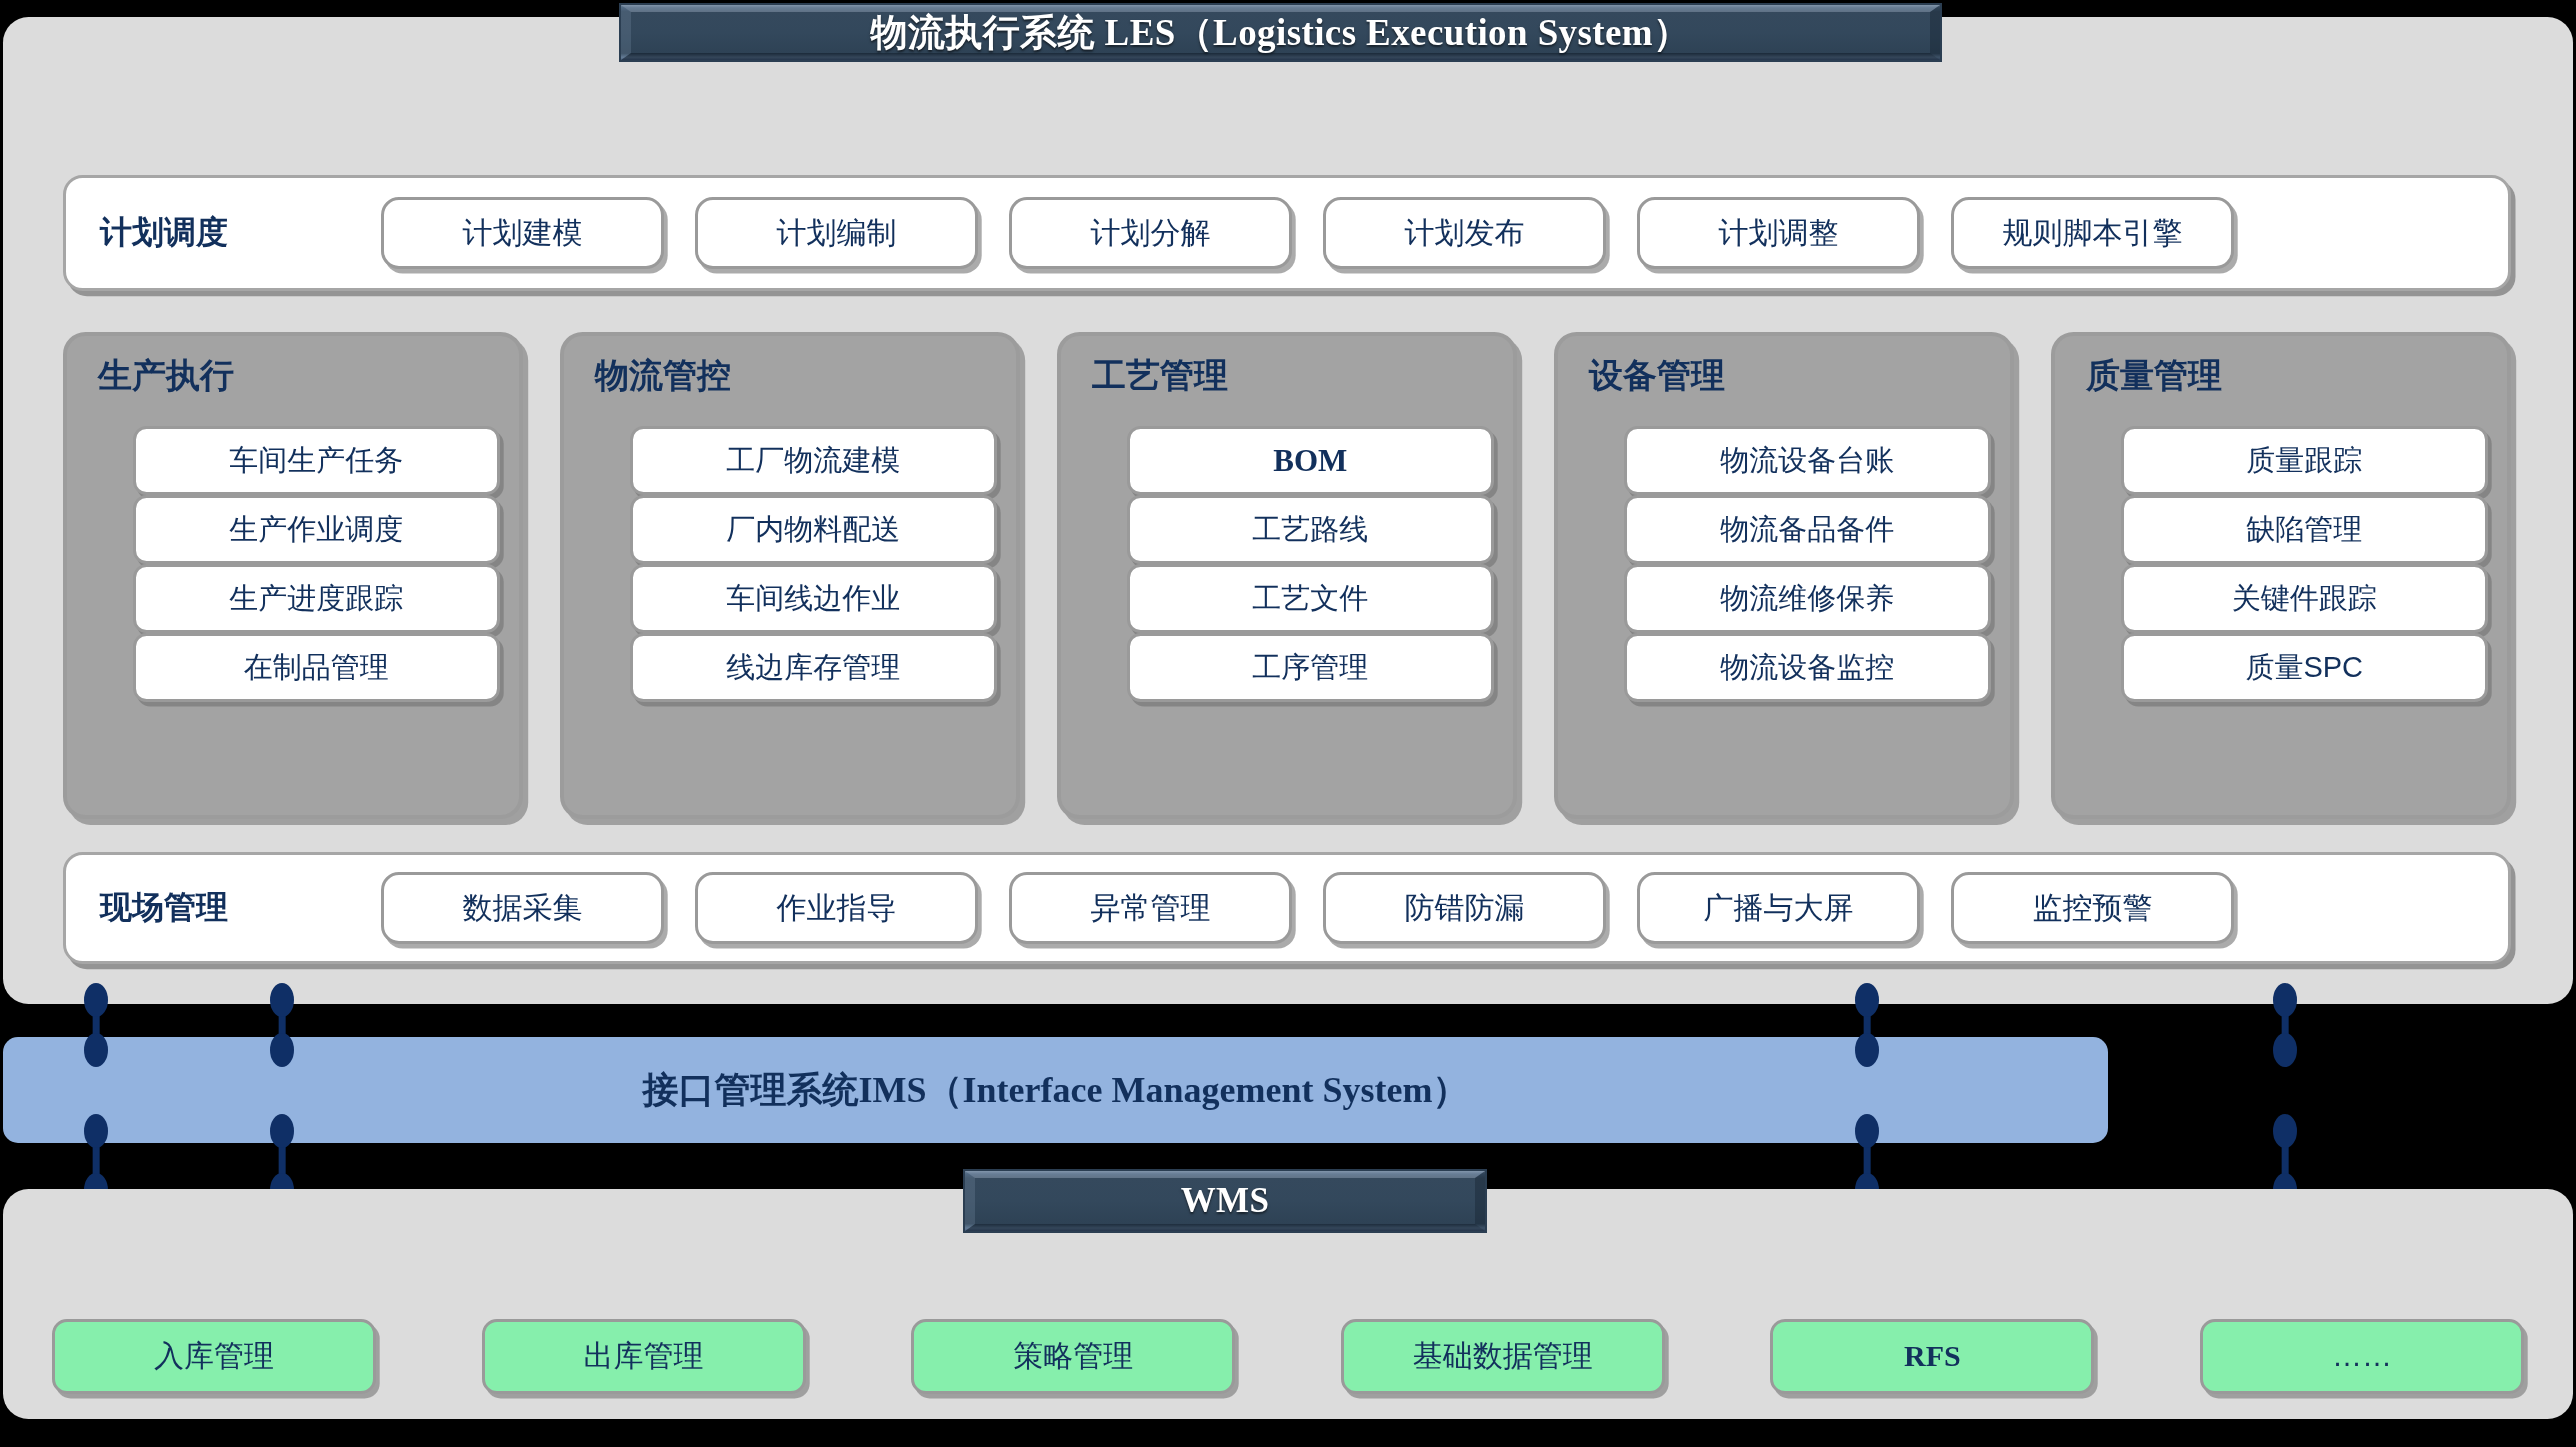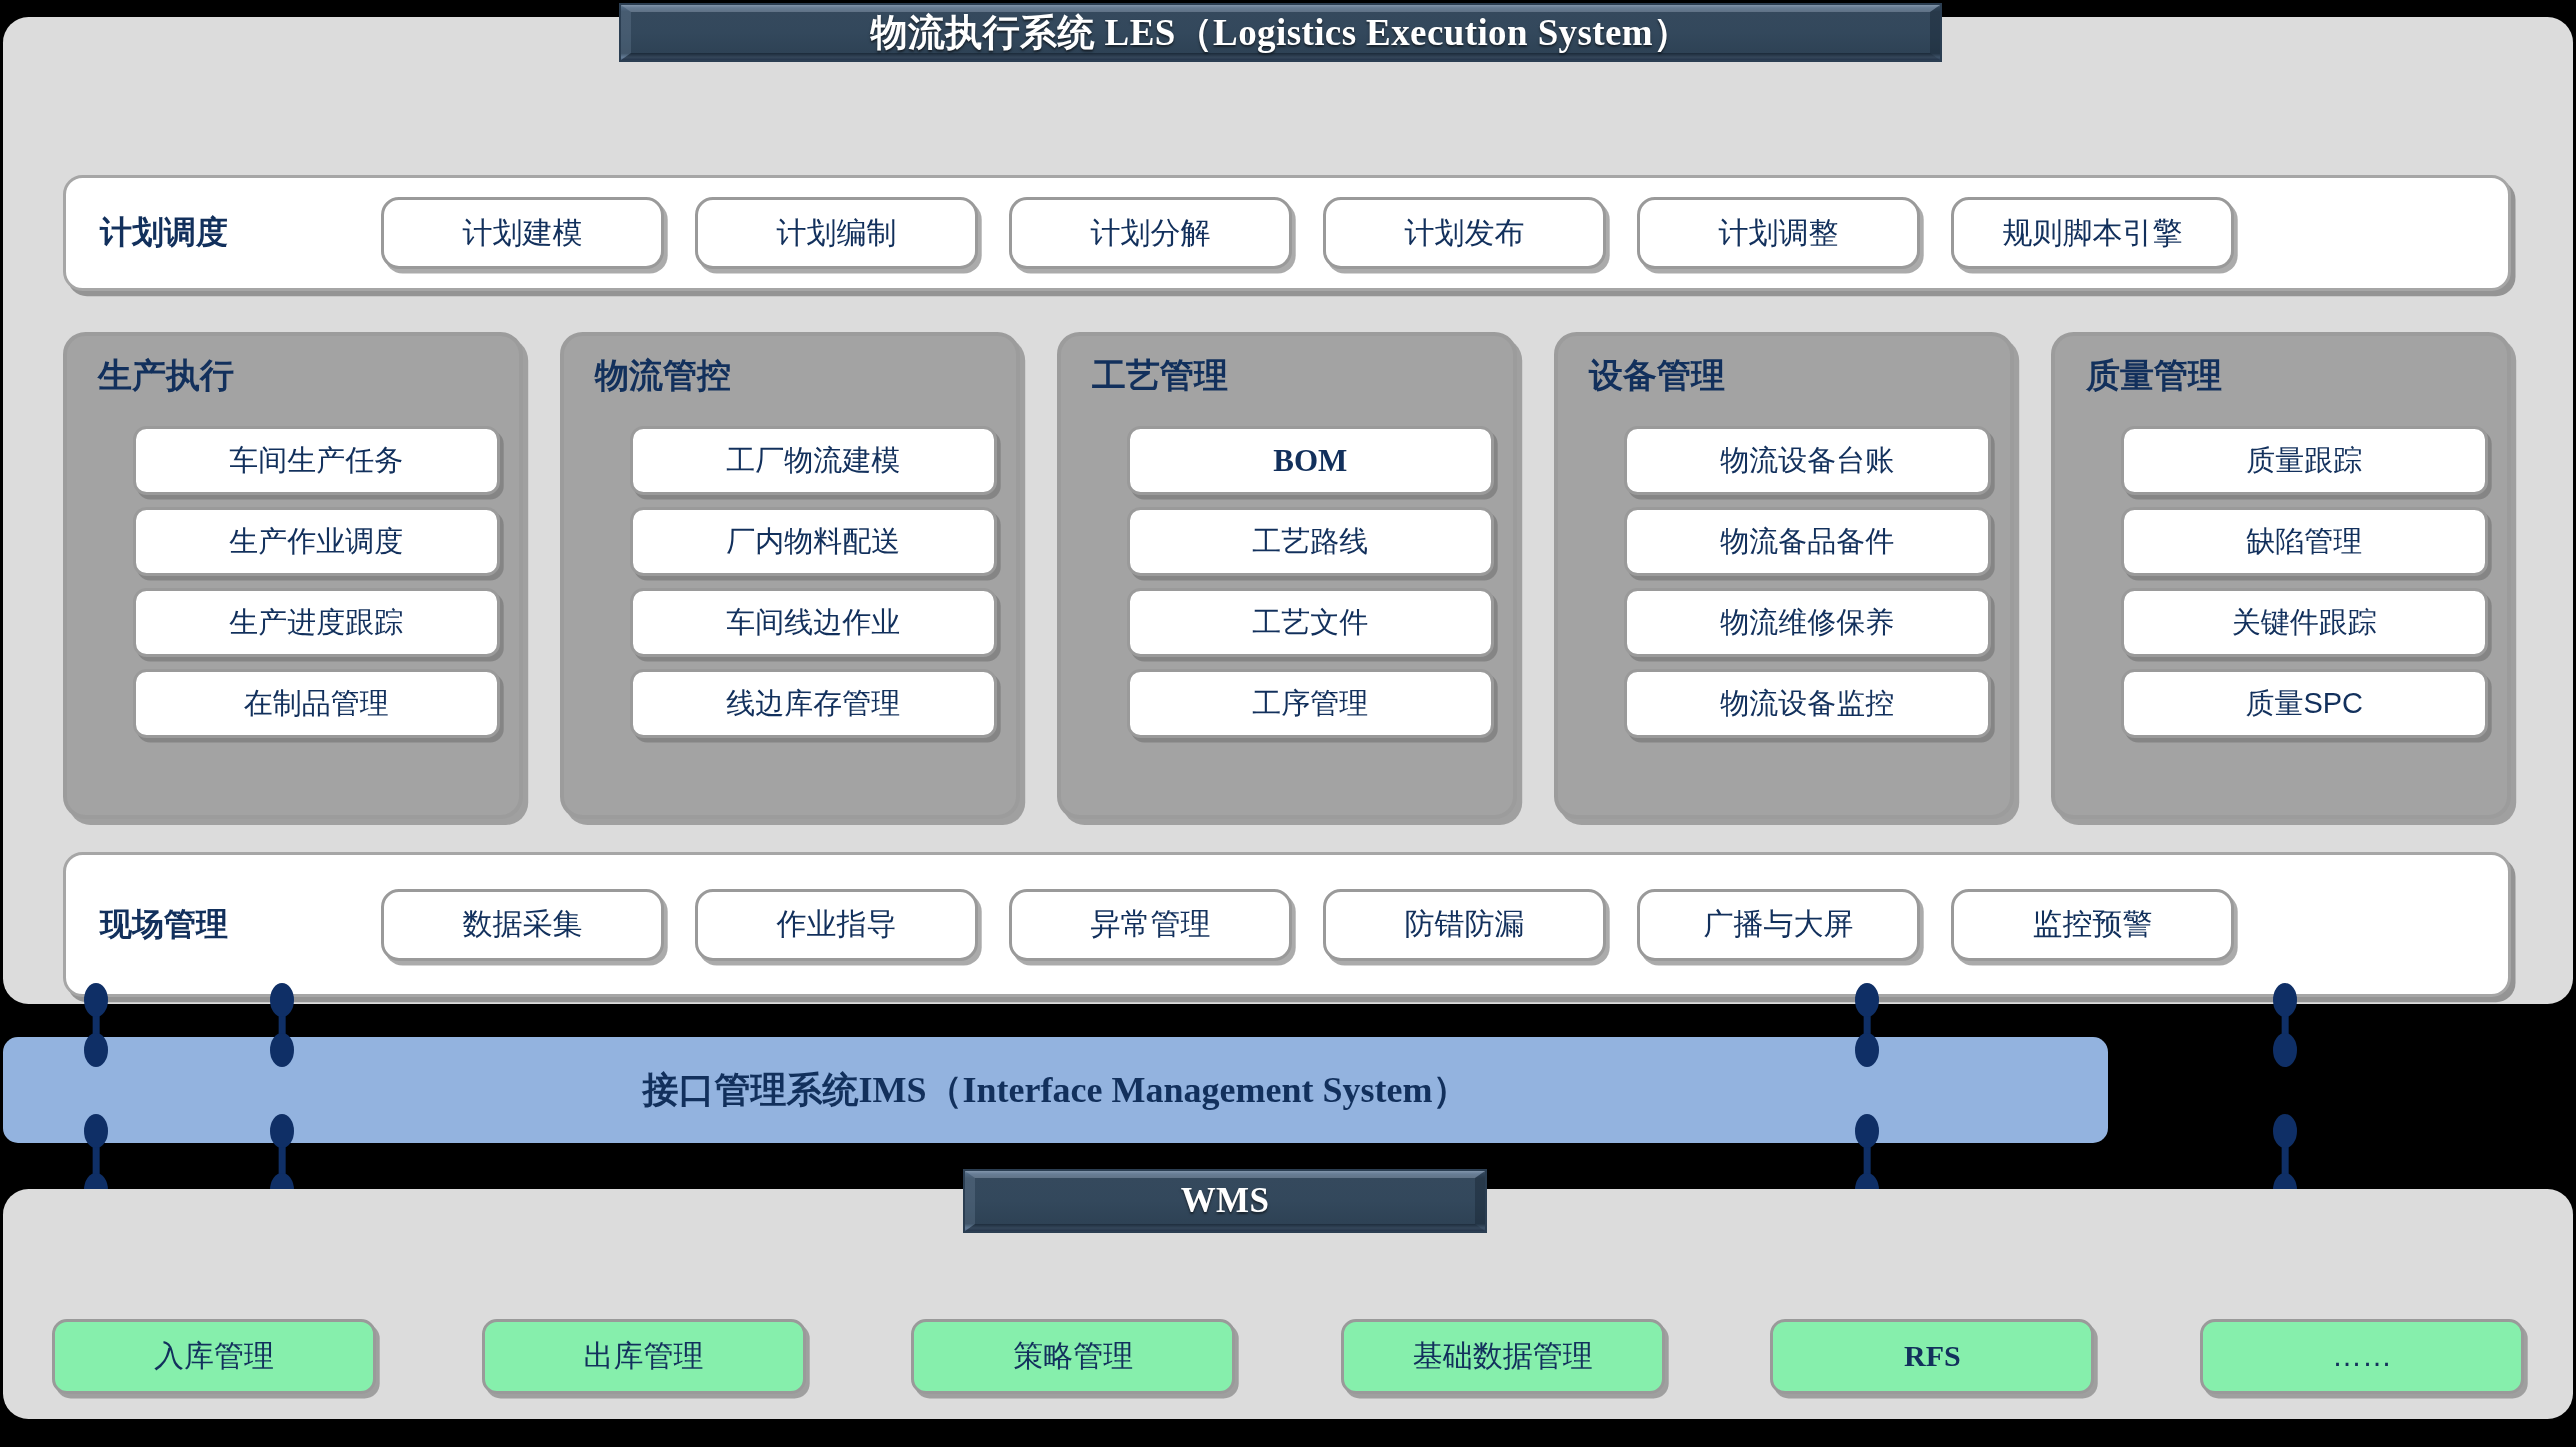--- a/index.html
+++ b/index.html
@@ -44,21 +44,21 @@
   #les-panel{left:3px;top:16.5px;width:2570px;height:987px;}
   #wms-panel{left:3px;top:1189px;width:2570px;height:230px;}
 
   
   .wrow{
     position:absolute;background:#ffffff;border:3.7px solid #a6a6a6;
     border-radius:19.5px;box-sizing:border-box;
     box-shadow:4.5px 5.2px 0 rgba(90,90,90,.55);
   }
   #plan-row{left:63px;top:175px;width:2448px;height:116px;}
-  #field-row{left:63px;top:852px;width:2448px;height:145px;}
+  #field-row{left:63px;top:852px;width:2448px;height:112px;}
 
   .row-title{
     position:absolute;left:34px;top:50%;transform:translateY(-50%);
     font-size:32px;font-weight:bold;color:#12305c;white-space:nowrap;
   }
   .chips{
     position:absolute;left:315px;right:30px;top:50%;transform:translateY(-50%);
     display:flex;gap:31px;align-items:center;
   }
   .chip{
@@ -77,21 +77,21 @@
     border-radius:22.5px;box-sizing:border-box;position:relative;
     box-shadow:5.2px 6px 0 rgba(100,100,100,.5);
     padding-left:40px;
   }
   .card-title{
     position:absolute;left:31px;top:16.5px;font-size:34px;font-weight:bold;color:#12305c;
     white-space:nowrap;
   }
   .card-items{
     position:absolute;left:66px;right:19.5px;top:90px;
-    display:flex;flex-direction:column;gap:12px;
+    display:flex;flex-direction:column;gap:0;
   }
   .item{
     height:69px;background:#fff;border:3px solid #9a9a9a;border-radius:13.5px;
     box-sizing:border-box;display:flex;align-items:center;justify-content:center;
     font-size:29px;color:#12305c;white-space:nowrap;
     box-shadow:3.7px 4.5px 0 rgba(110,110,110,.55);
   }
   .item.serif{font-family:"Liberation Serif","DejaVu Serif",serif;font-weight:bold;font-size:31px;}
 
   

